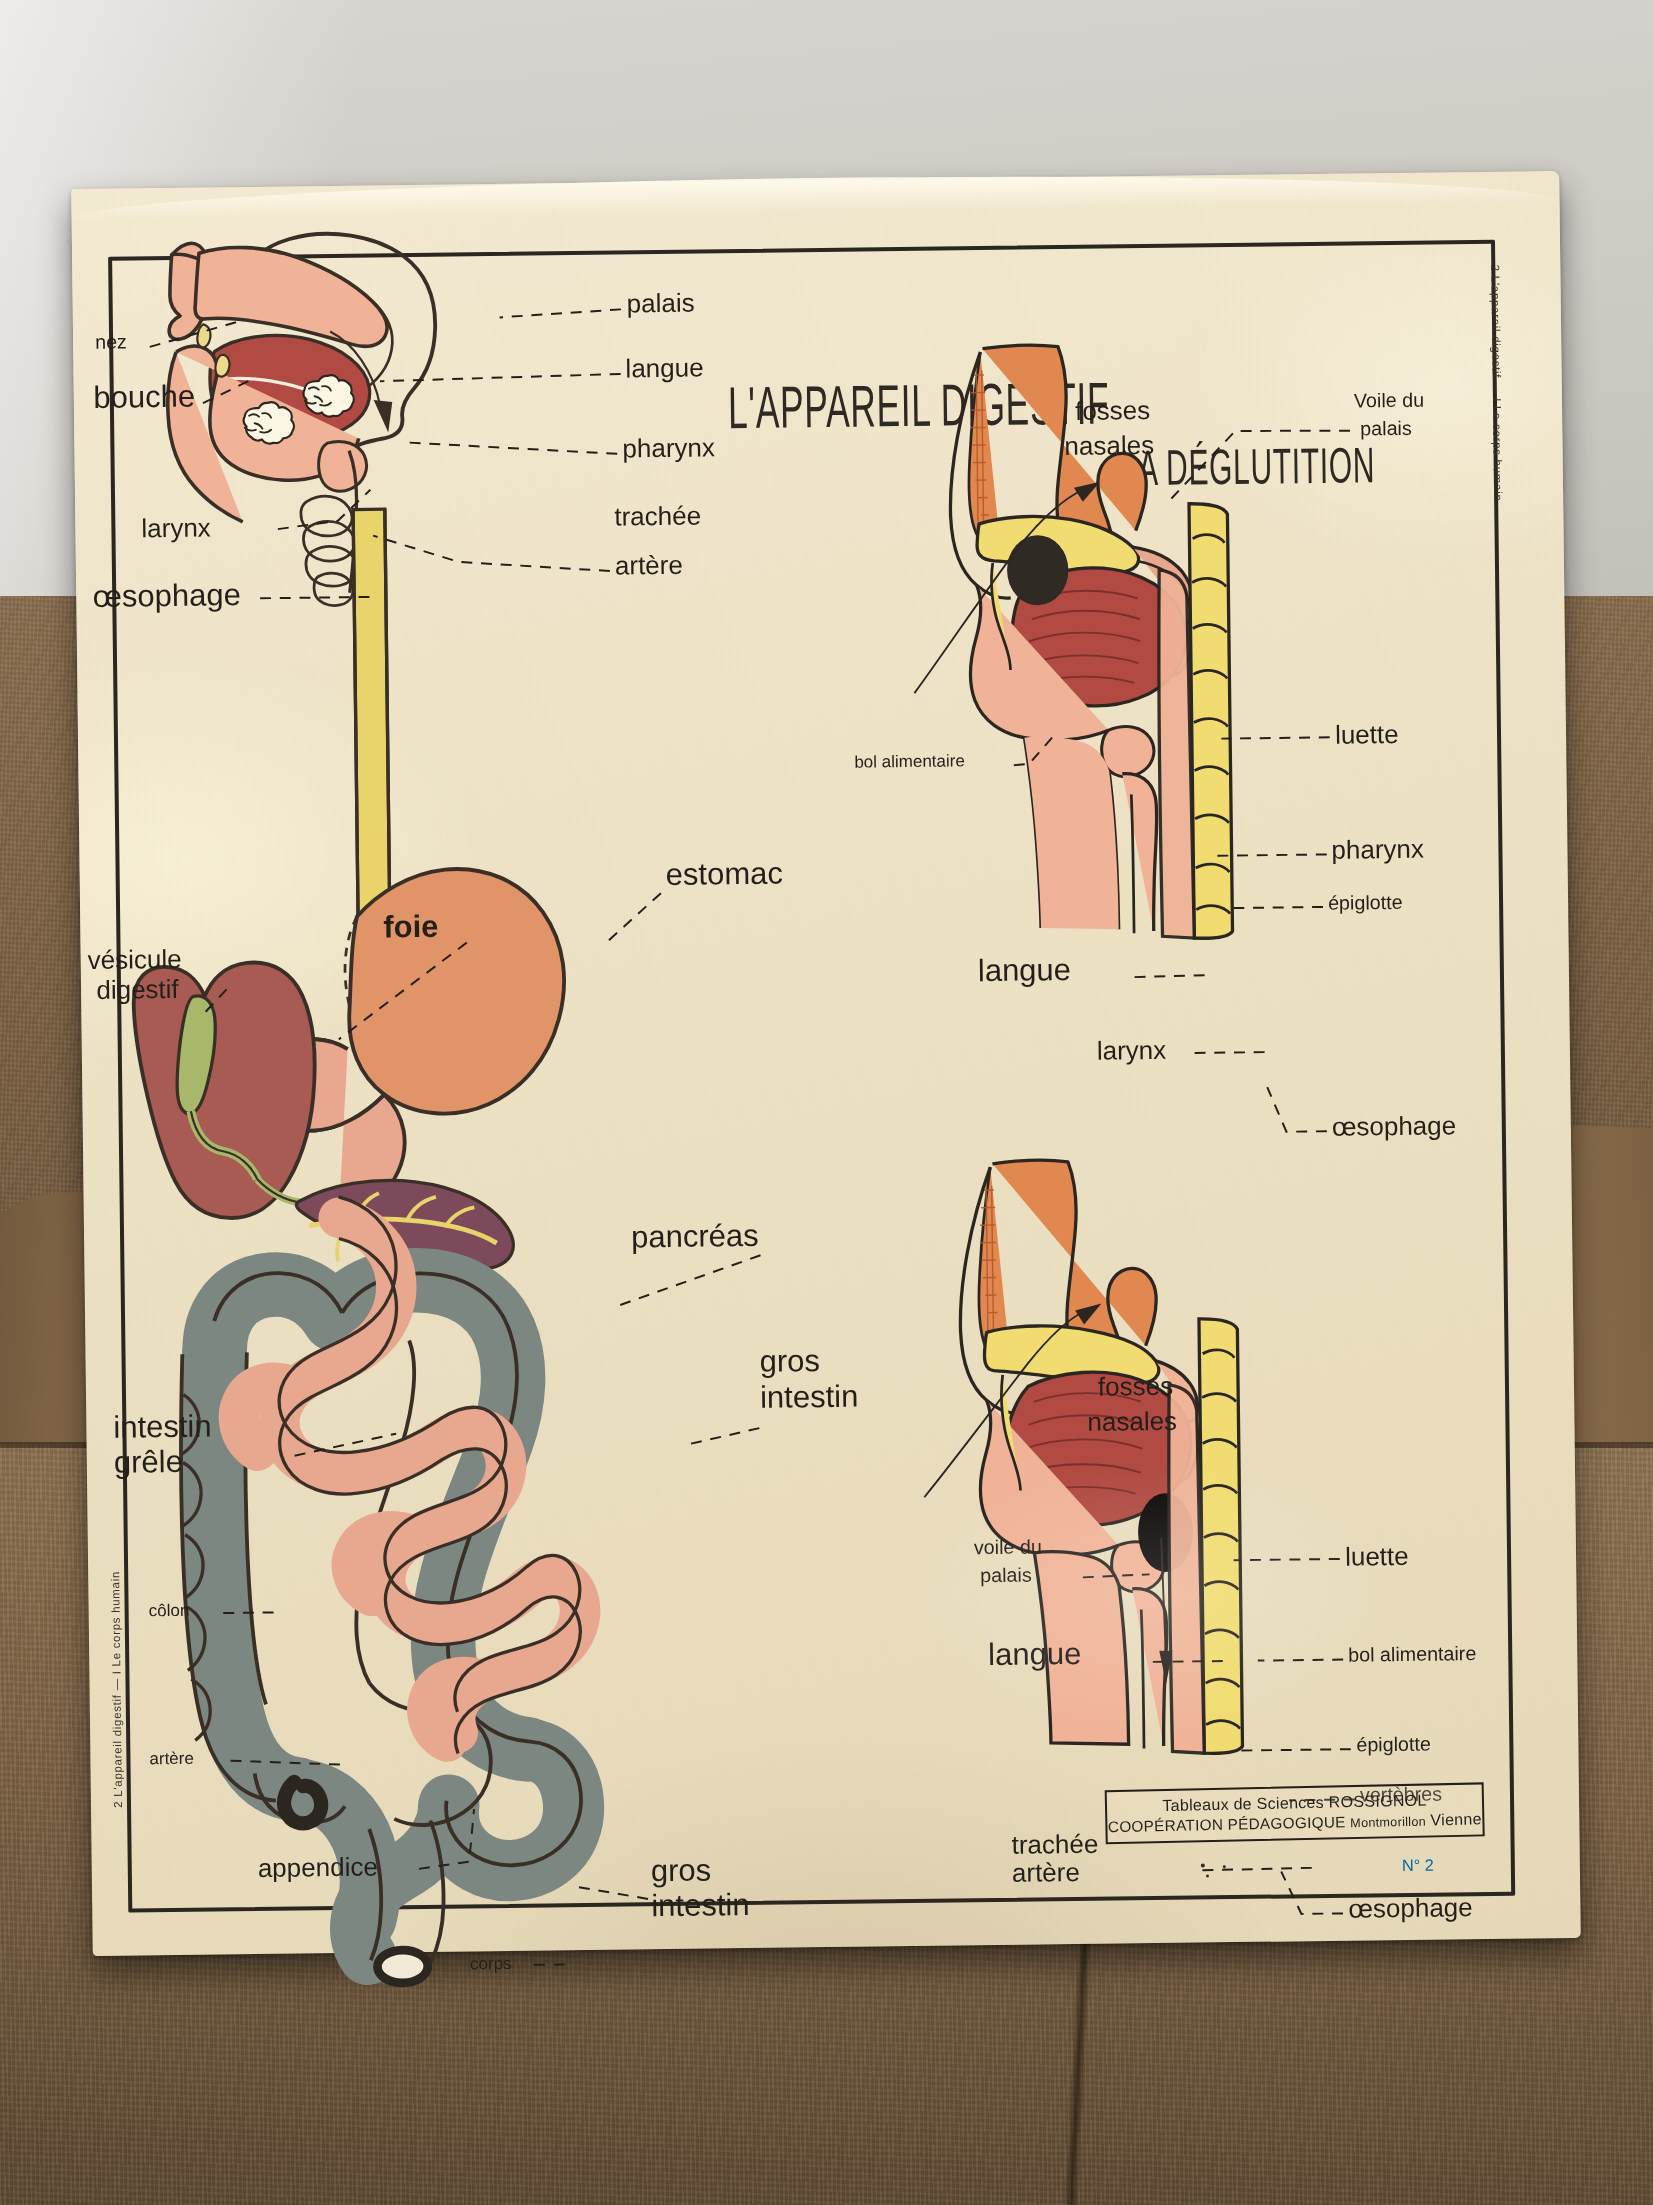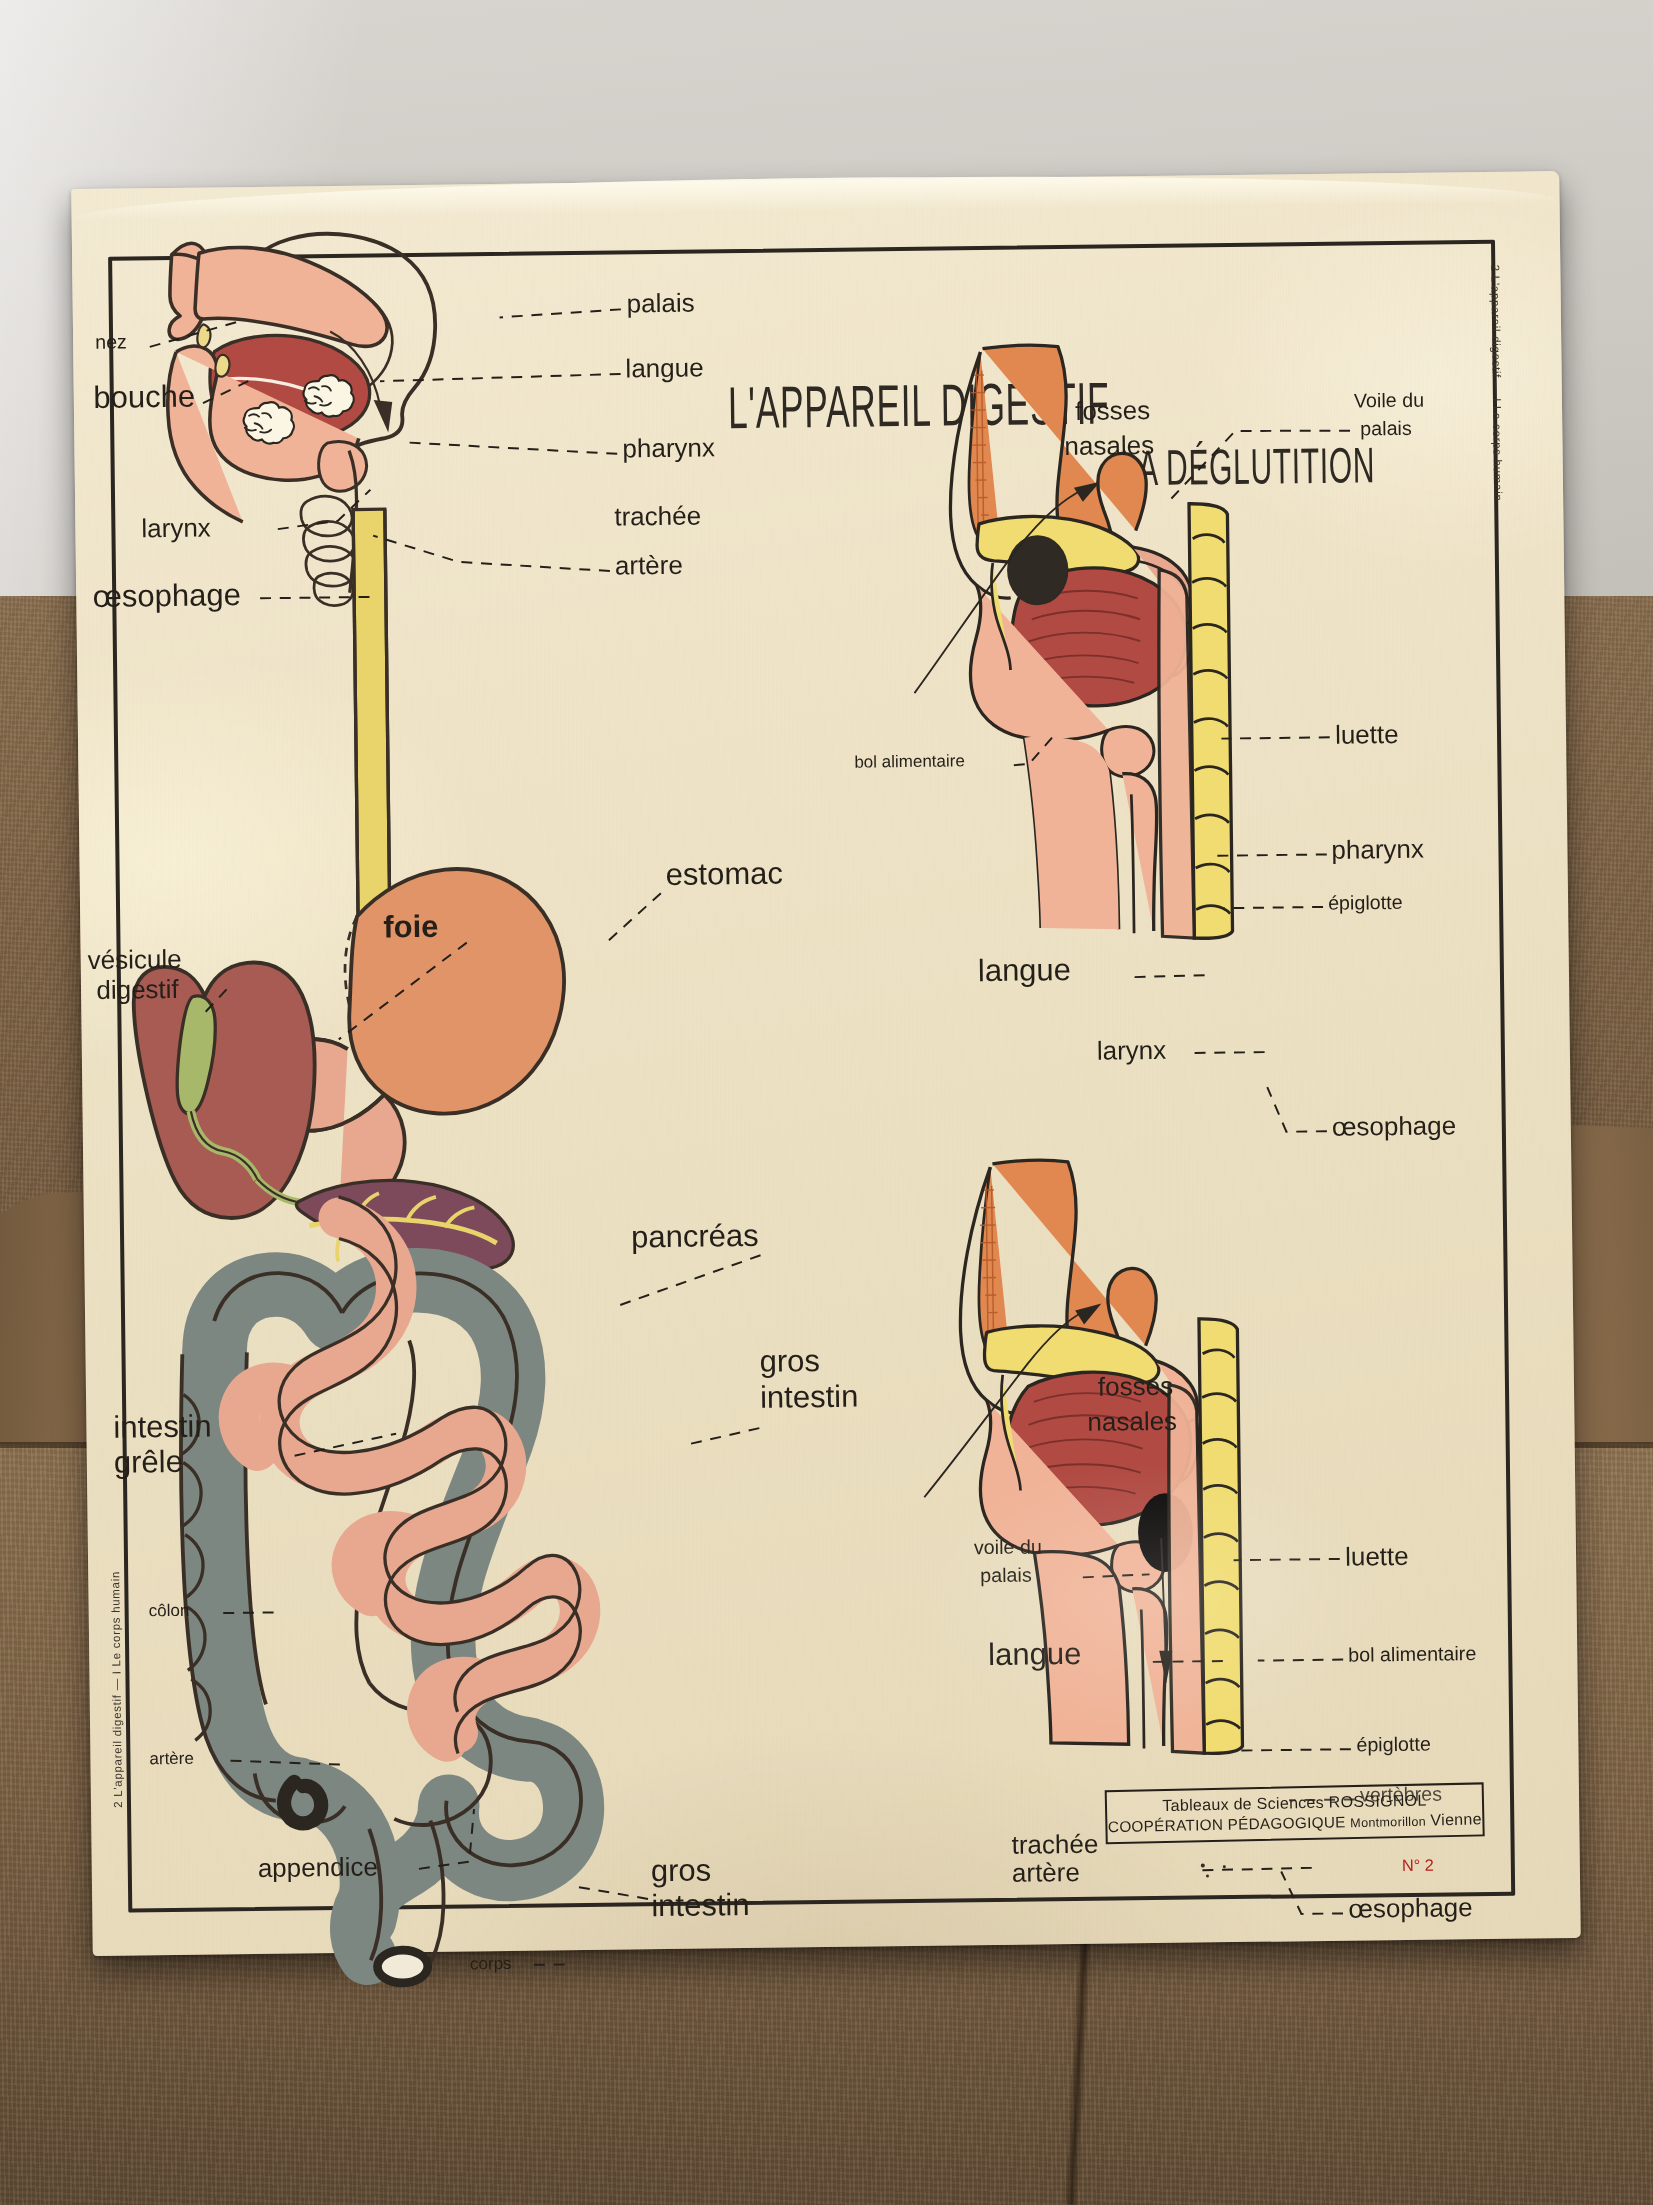--- a/index.html
+++ b/index.html
@@ -73,21 +73,21 @@
 
   
   .plate{position:absolute;left:1014px;top:1612px;width:375px;height:50px;
          border:2.2px solid #241f19;background:rgba(239,229,199,.2);
          display:flex;flex-direction:column;align-items:center;justify-content:center;
          transform:rotate(-0.5deg);}
   .plate .l1{font-size:16px;color:#241f19;letter-spacing:0.3px;}
   .plate .l2{font-size:15.3px;color:#241f19;letter-spacing:0.3px;margin-top:2.2px;}
   .plate .l2 .small{font-size:12.6px;}
   .plate .l2 .tiny{font-size:16px;}
-  .plate-no{position:absolute;left:1310px;top:1683px;font-size:16.4px;color:#b91c1c;}
+  .plate-no{position:absolute;left:1310px;top:1683px;font-size:16.4px;color:#0369a1;}
   .dotmark{position:absolute;width:3.8px;height:3.8px;border-radius:50%;background:#352e26;}
 
   svg{position:absolute;left:0;top:0;overflow:visible;}
   .glare{position:absolute;left:908px;top:1455px;width:492px;height:284px;
          background:radial-gradient(ellipse at 50% 50%,rgba(255,255,255,.16),rgba(255,255,255,0) 68%);
          pointer-events:none;}
 </style>
 </head>
 <body>
 

